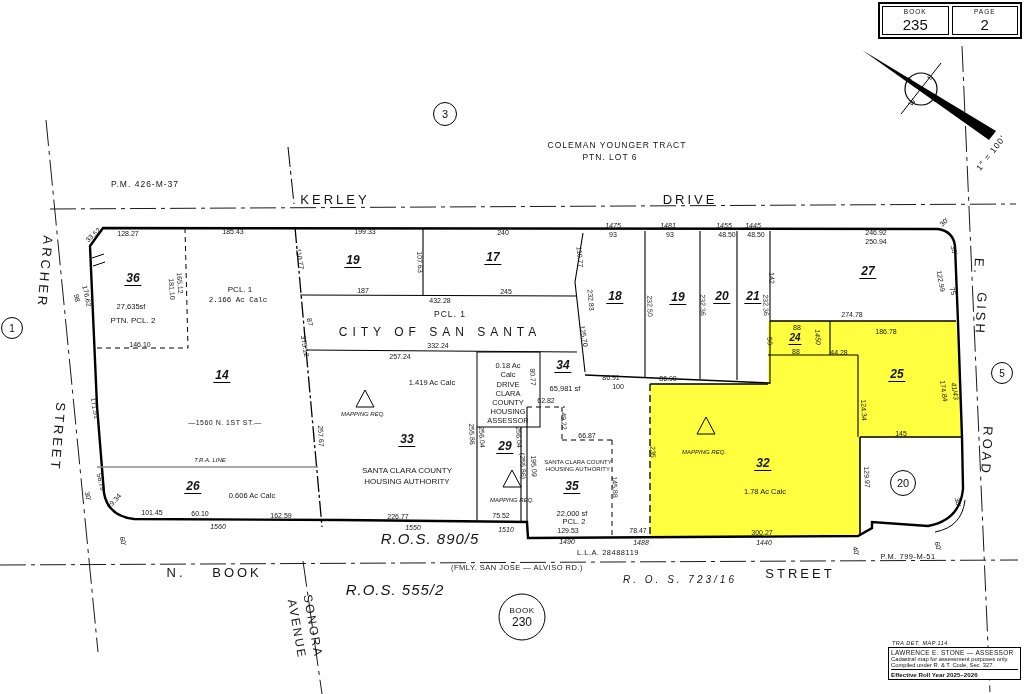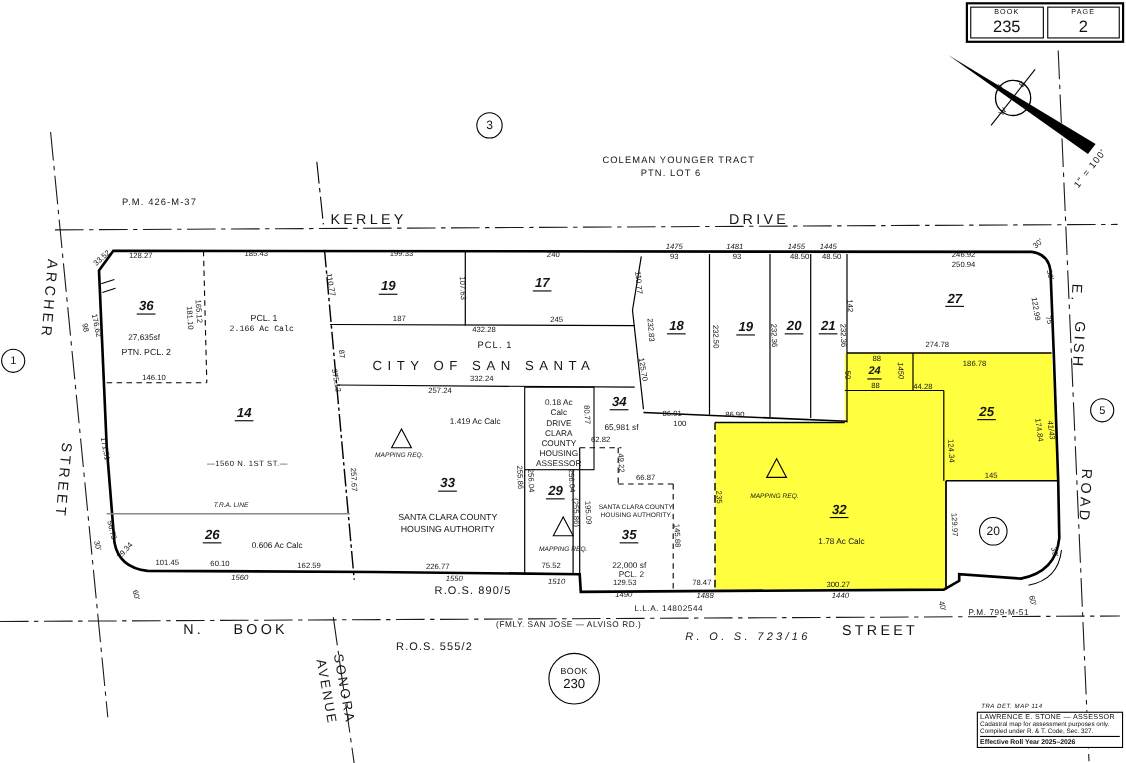--- a/index.html
+++ b/index.html
@@ -4,21 +4,21 @@
 <style>
   html,body{margin:0;padding:0;background:#fff;}
   #canvas{position:relative;width:1024px;height:694px;background:#fff;overflow:hidden;
           font-family:"Liberation Sans",sans-serif;color:#111;}
   svg{position:absolute;left:0;top:0;}
   .lbl{position:absolute;white-space:nowrap;color:#151515;transform-origin:center;line-height:1;}
   .st{font-size:13px;letter-spacing:3px;}
   .st2{font-size:12px;letter-spacing:2px;}
   .city{font-size:12px;letter-spacing:5px;}
   .med{font-size:8.5px;letter-spacing:1px;}
-  .medi{font-size:10px;letter-spacing:1px;}
+  .medi{font-size:15px;font-style:italic;letter-spacing:1px;}
   .medi2{font-size:10px;font-style:italic;letter-spacing:3px;}
   .sm{font-size:7.5px;letter-spacing:.5px;}
   .sm2{font-size:7px;letter-spacing:.5px;}
   .own{font-size:7.5px;}
   .own2{font-size:8px;}
   .tiny{font-size:6px;font-style:italic;}
   .tiny2{font-size:6px;}
   .pnum{font-size:12px;font-weight:bold;font-style:italic;border-bottom:1.3px solid #000;padding:0 2px 1px;}
   .pnum2{font-size:10px;font-weight:bold;font-style:italic;border-bottom:1.2px solid #000;padding:0 1px 1px;}
   .dim{font-size:7px;}
@@ -164,21 +164,21 @@
       <span class="lbl st2" style="left: 297px; top: 629px; transform: translate(-50%, -50%) rotate(80deg);">AVENUE</span>
       <span class="lbl med" style="left: 617px; top: 145px; transform: translate(-50%, -50%) rotate(0deg);">COLEMAN YOUNGER TRACT</span>
       <span class="lbl med" style="left: 610px; top: 157px; transform: translate(-50%, -50%) rotate(0deg);">PTN. LOT 6</span>
       <span class="lbl med" style="left: 145px; top: 184px; transform: translate(-50%, -50%) rotate(0deg);">P.M. 426-M-37</span>
       <span class="lbl med" style="left: 450px; top: 314px; transform: translate(-50%, -50%) rotate(0deg);">PCL. 1</span>
       <span class="lbl city" style="left: 440px; top: 332px; transform: translate(-50%, -50%) rotate(0deg);">CITY OF SAN SANTA</span>
       <span class="lbl medi" style="left: 430px; top: 538px; transform: translate(-50%, -50%) rotate(0deg);">R.O.S. 890/5</span>
       <span class="lbl medi" style="left: 395px; top: 589px; transform: translate(-50%, -50%) rotate(0deg);">R.O.S. 555/2</span>
       <span class="lbl medi2" style="left: 680px; top: 580px; transform: translate(-50%, -50%) rotate(0deg);">R. O. S.   723/16</span>
       <span class="lbl sm" style="left: 517px; top: 568px; transform: translate(-50%, -50%) rotate(0deg);">(FMLY. SAN JOSE — ALVISO RD.)</span>
-      <span class="lbl sm" style="left: 608px; top: 553px; transform: translate(-50%, -50%) rotate(0deg);">L.L.A. 14802544</span>
+      <span class="lbl sm" style="left: 608px; top: 553px; transform: translate(-50%, -50%) rotate(0deg);">L.L.A. 28488119</span>
       <span class="lbl sm" style="left: 908px; top: 557px; transform: translate(-50%, -50%) rotate(0deg);">P.M. 799-M-51</span>
       <span class="lbl tiny" style="left: 210px; top: 460px; transform: translate(-50%, -50%) rotate(0deg);">T.R.A. LINE</span>
       <span class="lbl sm2" style="left: 225px; top: 422px; transform: translate(-50%, -50%) rotate(0deg);">—1560 N. 1ST ST.—</span>
       <span class="lbl med" style="left: 991px; top: 153px; transform: translate(-50%, -50%) rotate(-52deg);">1" = 100'</span>
       <span class="lbl cmp" style="left: 909px; top: 80px; transform: translate(-50%, -50%) rotate(-50deg);">N</span>
       <span class="lbl cmp" style="left: 930px; top: 77px; transform: translate(-50%, -50%) rotate(-50deg);">E</span>
       <span class="lbl cmp" style="left: 912px; top: 102px; transform: translate(-50%, -50%) rotate(-50deg);">W</span>
       <span class="lbl cmp" style="left: 934px; top: 99px; transform: translate(-50%, -50%) rotate(-50deg);">S</span>
       <span class="lbl pnum" style="left: 133px; top: 279px; transform: translate(-50%, -50%) rotate(0deg);">36</span>
       <span class="lbl pnum" style="left: 222px; top: 376px; transform: translate(-50%, -50%) rotate(0deg);">14</span>

